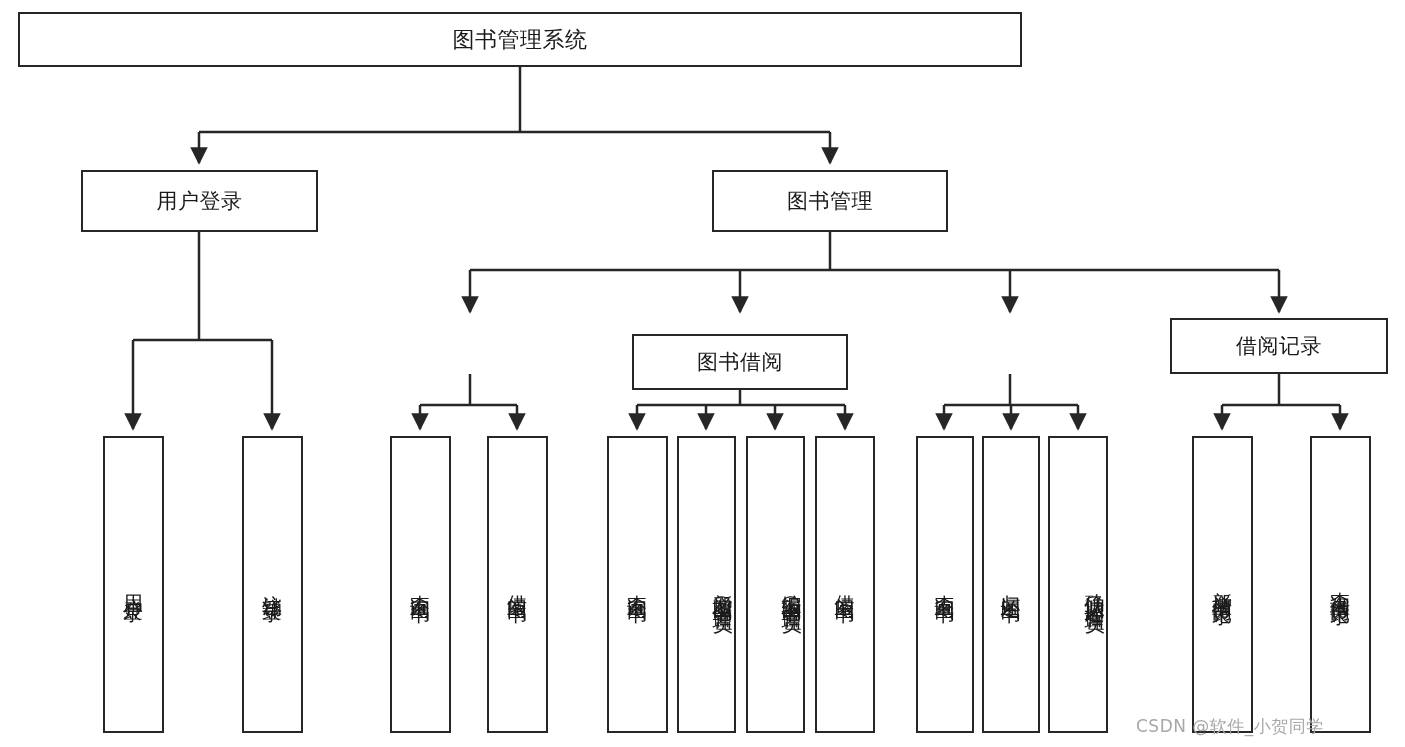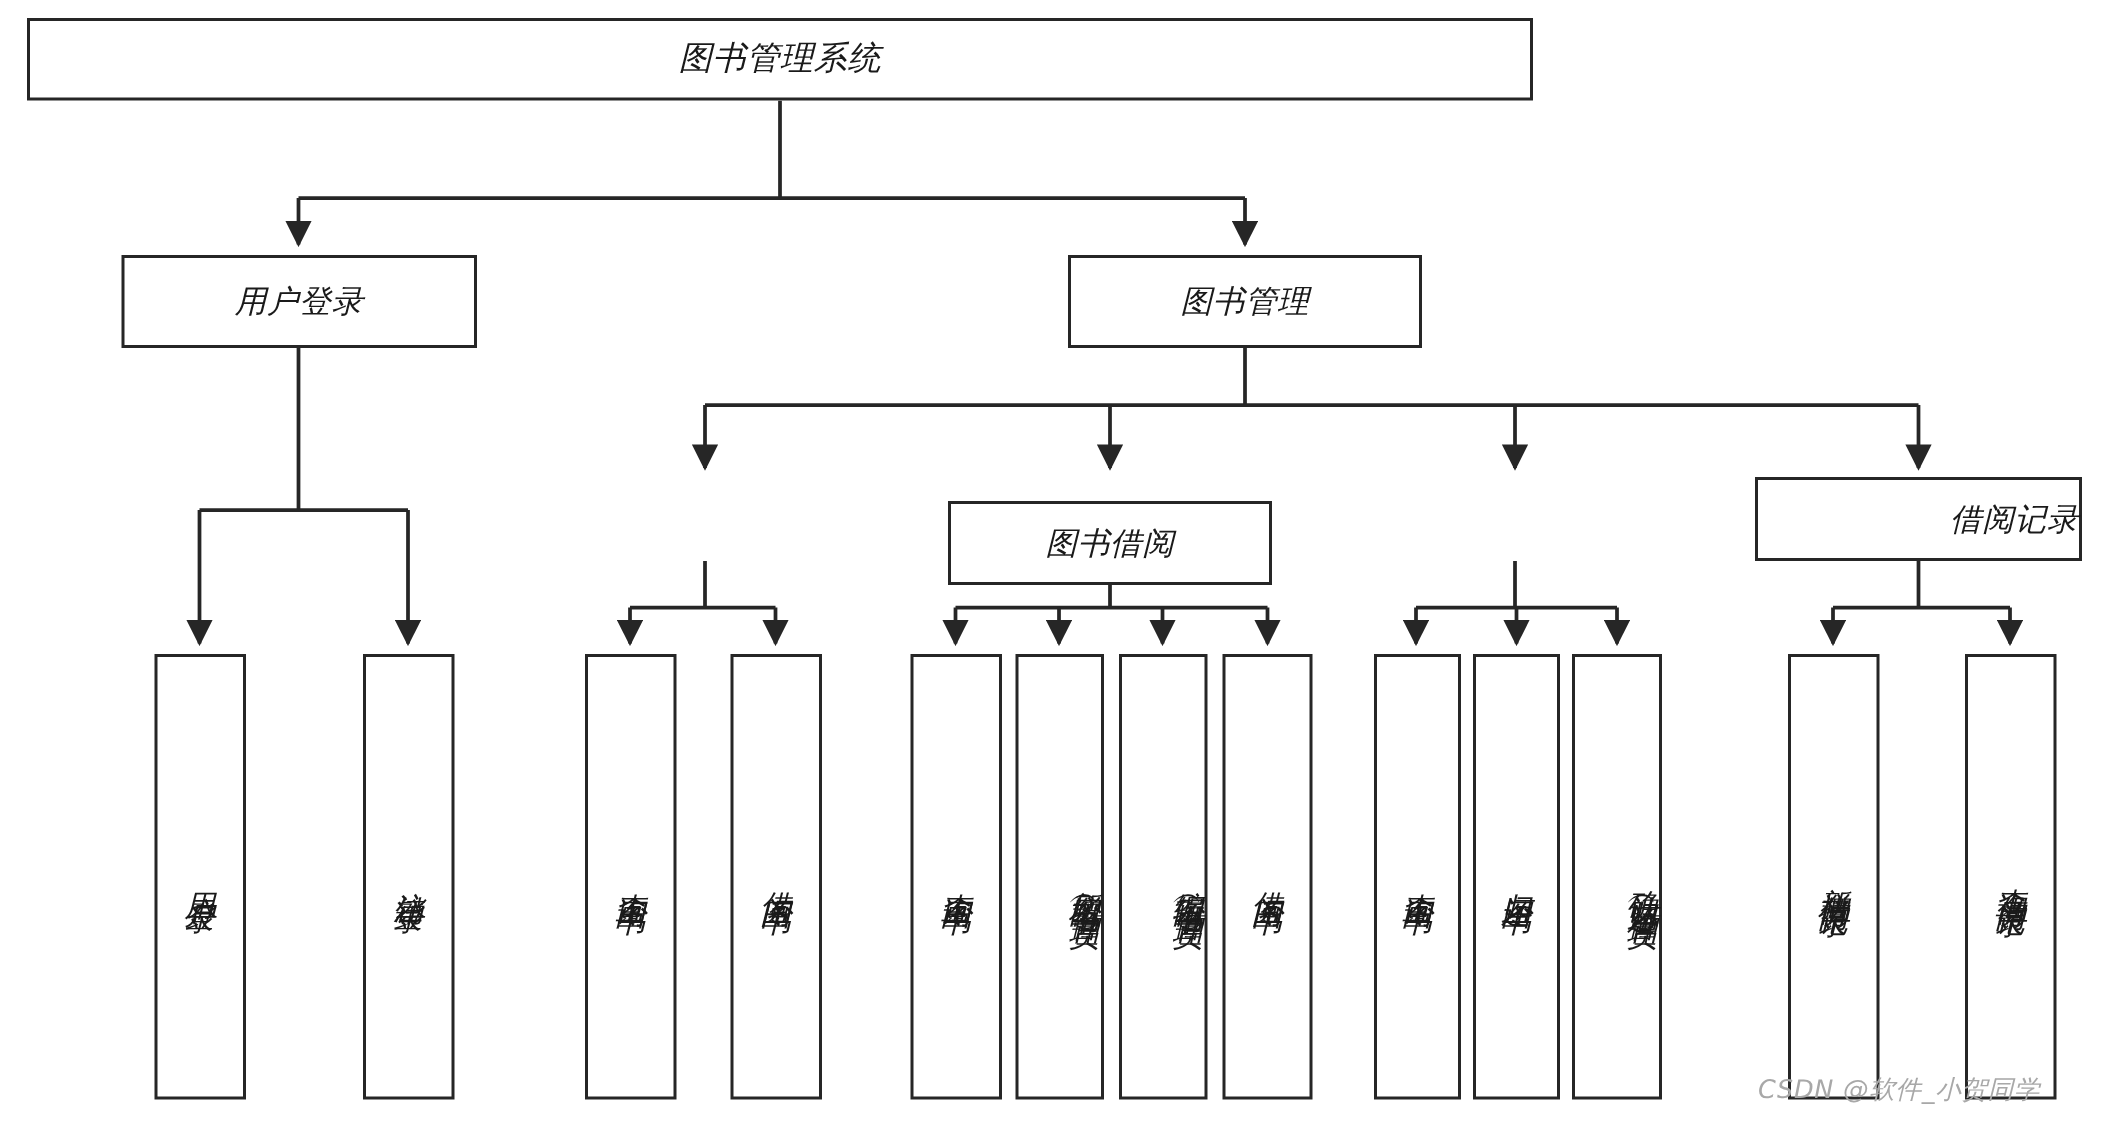--- a/index.html
+++ b/index.html
@@ -10,21 +10,20 @@
   body {
     font-family: "DejaVu Sans", "Liberation Sans", sans-serif;
     color: #1a1a1a;
   }
   #canvas {
     position: relative;
     width: 1405px;
     height: 747px;
     background: #ffffff;
     overflow: hidden;
-    font-style: italic;
   }
   svg#wires {
     position: absolute;
     left: 0;
     top: 0;
     width: 1405px;
     height: 747px;
     pointer-events: none;
   }
   .node {
@@ -129,21 +128,21 @@
   <div class="node node-h" style="left:81px; top:170px; width:237px; height:62px;">
     <span>用户登录</span>
   </div>
   <div class="node node-h" style="left:712px; top:170px; width:236px; height:62px;">
     <span>图书管理</span>
   </div>
 
   <div class="node node-h" style="left:632px; top:318px; width:216px; height:56px;margin-top:16px;">
     <span>图书借阅</span>
   </div>
-  <div class="node node-h" style="left:1170px; top:318px; width:218px; height:56px;justify-content:flex-end;">
+  <div class="node node-h" style="left:1170px; top:318px; width:218px; height:56px;">
     <span>借阅记录</span>
   </div>
 
   <div class="node node-v v-center" style="left:103px; top:436px; width:61px; height:297px;">
     <span>用户登录</span>
   </div>
   <div class="node node-v v-center" style="left:242px; top:436px; width:61px; height:297px;">
     <span>注销登录</span>
   </div>
 
@@ -177,15 +176,15 @@
     <span>确认归还（管理员）</span>
   </div>
 
   <div class="node node-v v-center" style="left:1192px; top:436px; width:61px; height:297px;">
     <span>新增借阅记录</span>
   </div>
   <div class="node node-v v-center" style="left:1310px; top:436px; width:61px; height:297px;">
     <span>查询借阅记录</span>
   </div>
 
-  <div class="watermark" style="left:1172px; top:715px;">CSDN @软件_小贺同学</div>
+  <div class="watermark" style="left:1136px; top:715px;">CSDN @软件_小贺同学</div>
 
 </div>
 
 </body></html>

